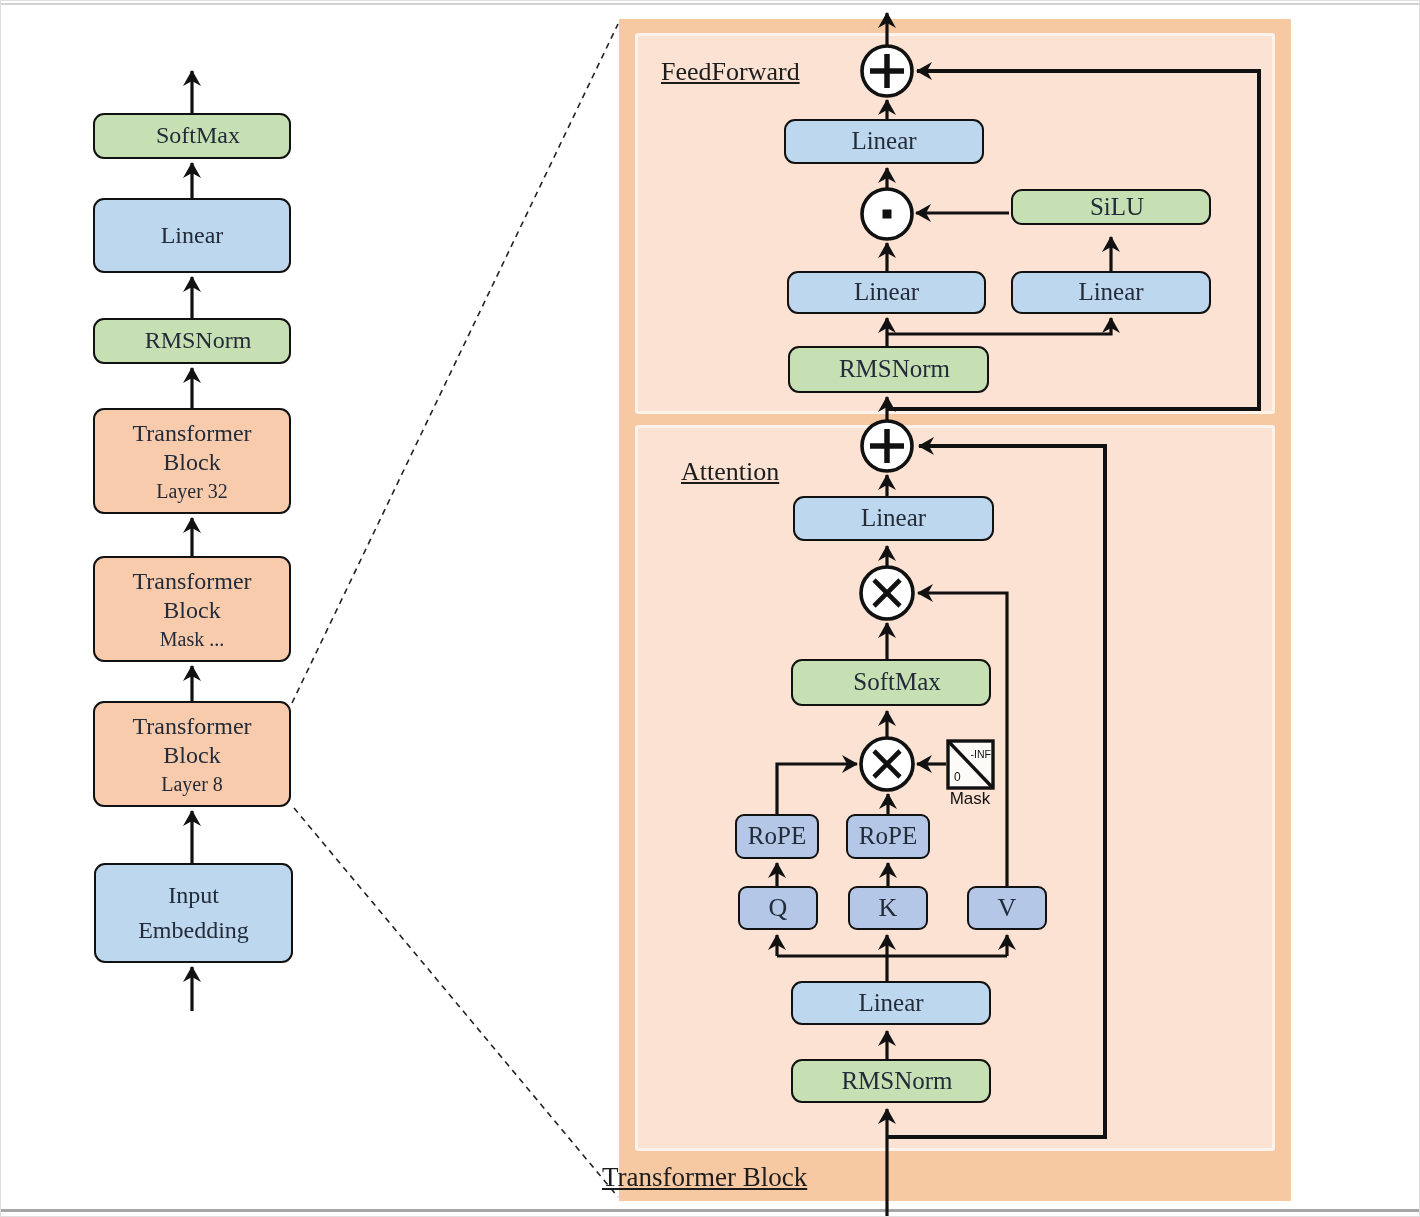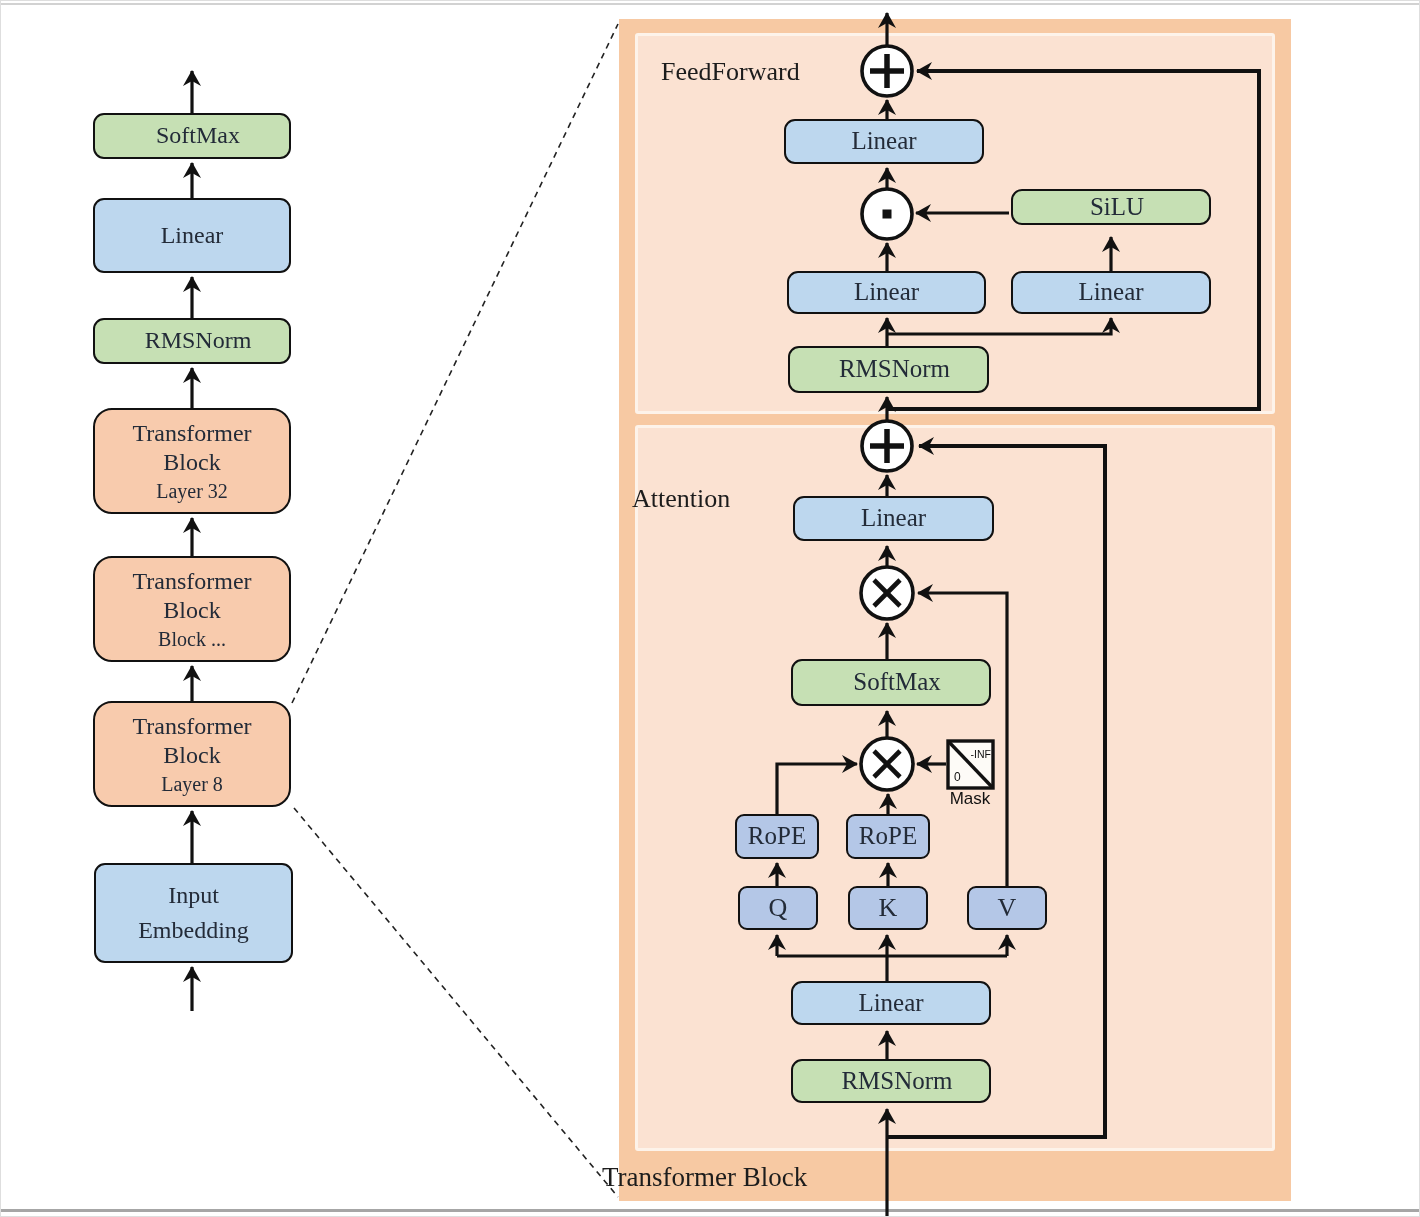--- a/index.html
+++ b/index.html
@@ -18,26 +18,26 @@
   .panel-outer{background:var(--panel-outer);}
   .panel-inner{background:var(--panel-inner);border:3px solid var(--panel-border);border-radius:3px;}
   .box{
     position:absolute;box-sizing:border-box;border:2.5px solid var(--ink);
     border-radius:11px;display:flex;flex-direction:column;align-items:center;justify-content:center;
     text-align:center;line-height:1.22;
   }
   .green{background:var(--green);padding-left:12px;}
   .blue{background:var(--blue);}
   .blue-dark{background:var(--blue-dark);}
-  .orange{background:var(--orange);border-radius:19px;}
+  .orange{background:var(--orange);}
   .f24{font-size:24px;}
   .f25{font-size:25px;}
   .f26{font-size:26px;}
   .sub{font-size:20px;margin-top:1px;}
-  .diagram-label{position:absolute;font-size:26px;color:#1c1c1c;}
+  .diagram-label{position:absolute;font-size:26px;color:#1c1c1c;text-decoration:underline;}
   svg.wires{position:absolute;left:0;top:0;pointer-events:none;}
   .masklabel{font-family:"Liberation Sans","DejaVu Sans",sans-serif;}
 </style>
 </head>
 <body>
 
 <div id="stage">
 
   <div class="hline" style="top:2px;height:2px;background:#d2d2d2;"></div>
   <div class="hline" style="top:1208px;height:3px;background:#a6a6a6;"></div>
@@ -150,35 +150,35 @@
   </div>
 
   <div class="box orange f24" style="left:92px;top:407px;width:198px;height:106px;">
     <span>Transformer</span>
     <span>Block</span>
     <span class="sub">Layer 32</span>
   </div>
   <div class="box orange f24" style="left:92px;top:555px;width:198px;height:106px;">
     <span>Transformer</span>
     <span>Block</span>
-    <span class="sub">Block ...</span>
+    <span class="sub">Mask ...</span>
   </div>
   <div class="box orange f24" style="left:92px;top:700px;width:198px;height:106px;">
     <span>Transformer</span>
     <span>Block</span>
     <span class="sub">Layer 8</span>
   </div>
 
   <div class="box blue f24" style="left:93px;top:862px;width:199px;height:100px;line-height:1.45;">
     <span>Input</span>
     <span>Embedding</span>
   </div>
 
   <div class="diagram-label" style="left:660px;top:56px;">FeedForward</div>
-  <div class="diagram-label" style="left:631px;top:456px;margin-top:27px;">Attention</div>
+  <div class="diagram-label" style="left:680px;top:456px;">Attention</div>
   <div class="diagram-label" style="left:601px;top:1161px;font-size:27px;">Transformer Block</div>
 
   <div class="box blue f25" style="left:783px;top:118px;width:200px;height:45px;">
     <span>Linear</span>
   </div>
   <div class="box green f25" style="left:1010px;top:188px;width:200px;height:36px;">
     <span>SiLU</span>
   </div>
   <div class="box blue f25" style="left:786px;top:270px;width:199px;height:43px;">
     <span>Linear</span>

